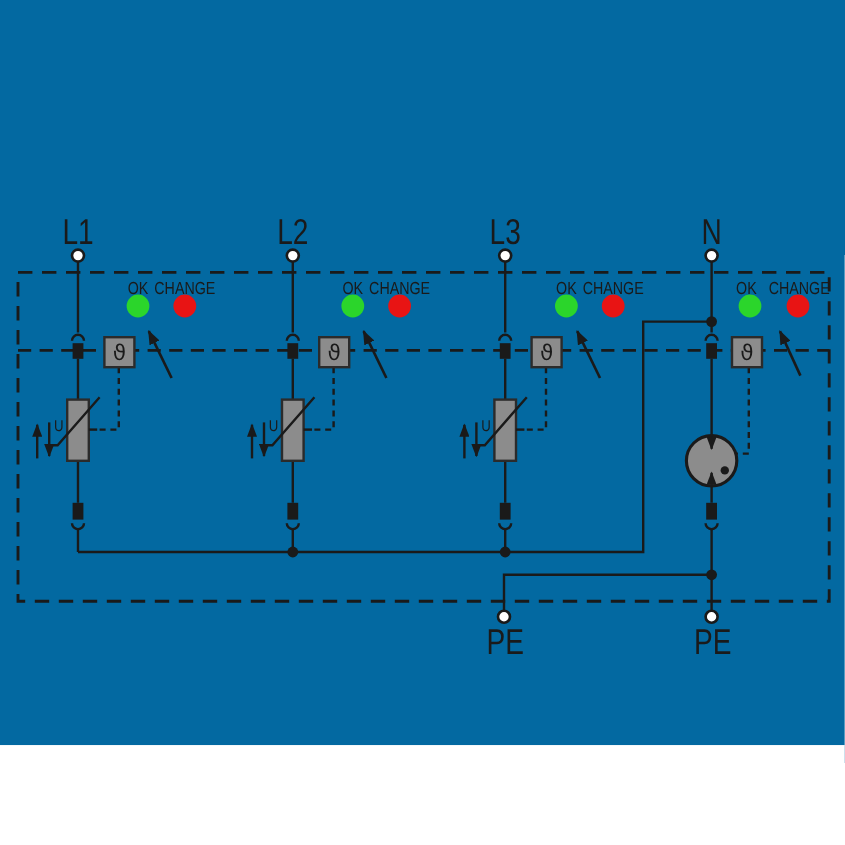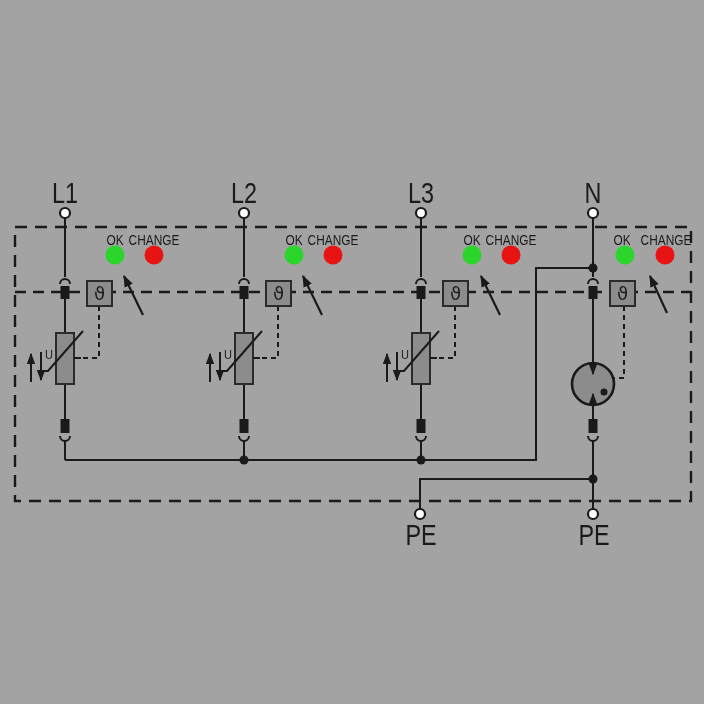--- a/index.html
+++ b/index.html
@@ -1,16 +1,16 @@
 <!DOCTYPE html>
 <html><head>
 <meta charset="utf-8">
 <style>
   html,body{margin:0;padding:0;background:#ffffff;}
-  .canvas{position:relative;width:704px;height:704px;background:#a3a3a3;overflow:hidden;}
+  .canvas{position:relative;width:704px;height:621px;background:#0369a1;overflow:hidden;}
   svg{display:block;}
   svg text{fill:#1a1a1a;font-family:"Liberation Sans",sans-serif;}
   .big{font-size:30px;}
   .small{font-size:14.5px;}
   .usym{font-size:13px;}
   .theta{font-size:18px;font-family:"DejaVu Sans",sans-serif;}
   .w{stroke:#1a1a1a;stroke-width:2;fill:none;}
   .w22{stroke:#1a1a1a;stroke-width:2.2;fill:none;}
   .dashb{stroke:#1a1a1a;stroke-width:2.4;fill:none;stroke-dasharray:12 8;}
   .dashm{stroke:#1a1a1a;stroke-width:2.4;fill:none;stroke-dasharray:11 7;}

